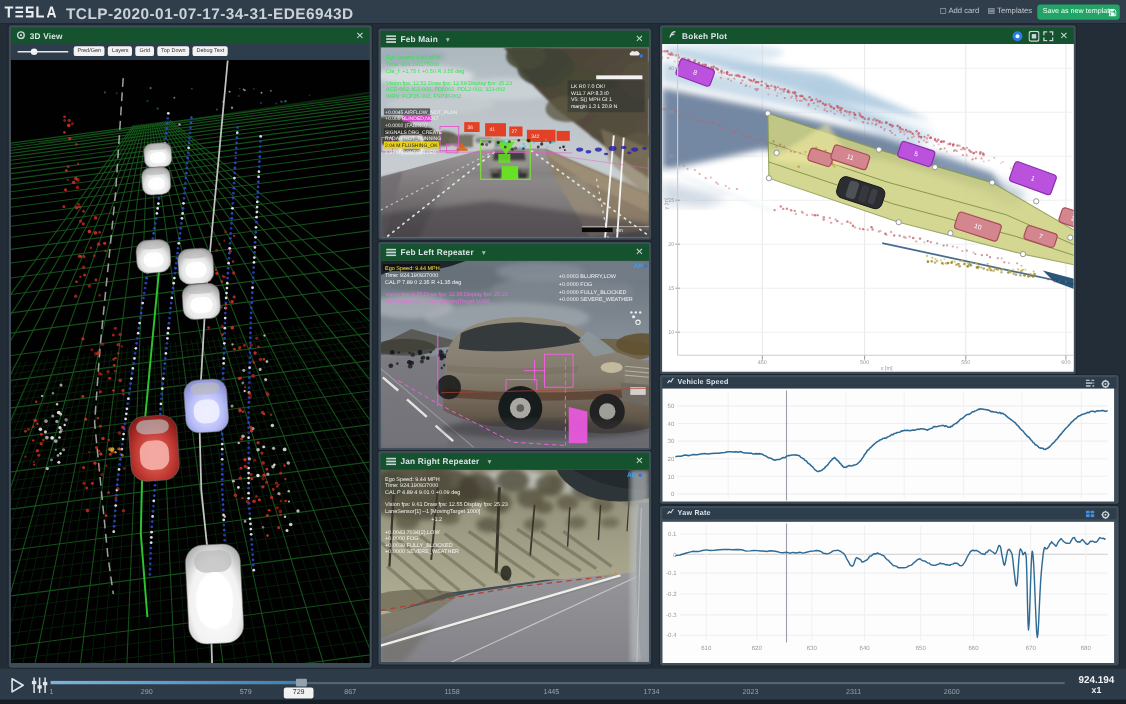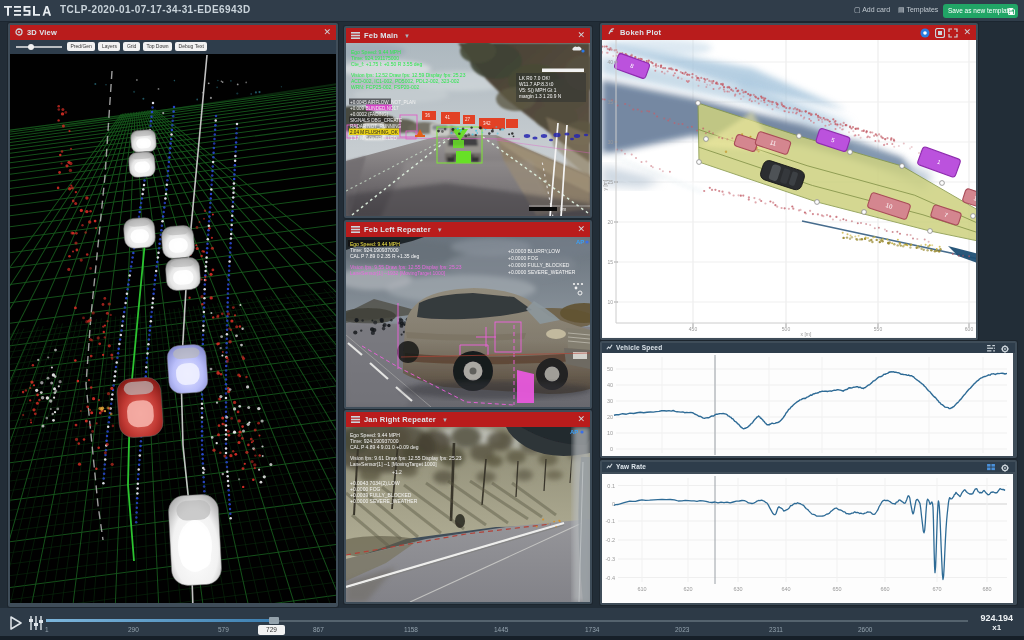--- a/index.html
+++ b/index.html
@@ -1,17 +1,17 @@
 <!DOCTYPE html>
 <html><head><meta charset="utf-8"><style>
 *{margin:0;padding:0;box-sizing:border-box}
 html,body{width:1024px;height:640px;overflow:hidden;background:#222d37;font-family:"Liberation Sans",sans-serif}
 #app{position:relative;width:1024px;height:640px}
 .panel{position:absolute;background:#3f4d59;border-radius:2px;box-shadow:0 0 0 1px #1d262e}
-.tbar{position:absolute;left:2px;right:2px;top:2px;height:15px;background:#b91c1c;color:#dde5eb;font-size:7.5px;font-weight:bold;line-height:15px;white-space:nowrap}
+.tbar{position:absolute;left:2px;right:2px;top:2px;height:15px;background:#14532d;color:#dde5eb;font-size:7.5px;font-weight:bold;line-height:15px;white-space:nowrap}
 .tbar .ttl{margin-left:4px;letter-spacing:0.2px}
 .tbar .x{position:absolute;right:5px;top:0;color:#cfd6da;font-weight:normal;font-size:9px}
 .tbar .caret{display:inline-block;margin-left:6px;font-size:6px;color:#aab6bf}
 .tbar2{position:absolute;left:2px;right:2px;top:2px;height:10px;background:#2e3d4b;color:#dde5eb;font-size:6.5px;font-weight:bold;line-height:10px;white-space:nowrap}
 .tbar2 .ttl{margin-left:3px;letter-spacing:0.2px}
 .tbar2 .icn{margin-left:4px;vertical-align:0px}
 .content{position:absolute;left:2px;right:2px;bottom:2px;overflow:hidden}
 .icn{display:inline-block;vertical-align:-1px;margin-left:5px}
 </style></head><body>
 <div id="app">
@@ -21,21 +21,21 @@
   <g fill="#e8edf1">
    <path d="M0 1 h8 v1.8 h-3 v8 h-2 v-8 h-3 z"></path>
    <rect x="10" y="1" width="7" height="1.8"></rect>
           <rect x="10" y="5" width="7" height="1.8"></rect>
           <rect x="10" y="9" width="7" height="1.8"></rect>
    <path d="M19.5 1 h7 v1.8 h-5 v2.2 h5 v5.8 h-7 v-1.8 h5 v-2.2 h-5 z"></path>
    <path d="M29 1 h2 v8 h5 v1.8 h-7 z"></path>
    <path d="M38.5 10.8 l3.2-9.8 h2.2 l3.2 9.8 h-2 l-0.7-2.2 h-3.3 l-0.7 2.2 z M41.6 6.8 h2.4 l-1.2-3.8 z"></path>
   </g>
  </svg>
- <span style="position:absolute;left:60px;top:4px;font-size:10px;color:#c9d3da;letter-spacing:0.4px;font-weight:bold">TCLP-2020-01-07-17-34-31-EDE6943D</span>
+ <span style="position:absolute;left:60px;top:4px;font-size:14px;color:#c9d3da;letter-spacing:0.4px;font-weight:bold">TCLP-2020-01-07-17-34-31-EDE6943D</span>
  <span style="position:absolute;left:854px;top:6px;font-size:7px;color:#c2cad1">▢ Add card</span>
  <span style="position:absolute;left:898px;top:6px;font-size:7px;color:#c2cad1">▤ Templates</span>
  <div style="position:absolute;left:943px;top:4px;width:75px;height:14px;background:#21a566;border-radius:3px;color:#fff;font-size:6.5px;line-height:14px;text-align:left;padding-left:5px">Save as new template</div>
  <svg width="7" height="7" viewBox="0 0 7 7" style="position:absolute;left:1008px;top:7.5px">
         <path d="M0.5 0.5 h4.5 l1.5 1.5 v4.5 h-6 z" fill="none" stroke="#fff" stroke-width="0.9"></path>
         <rect x="1.8" y="3.5" width="3.4" height="3" fill="#fff"></rect>
         <rect x="2" y="0.5" width="2.6" height="1.8" fill="#fff"></rect>
       </svg>
 </div>
 

